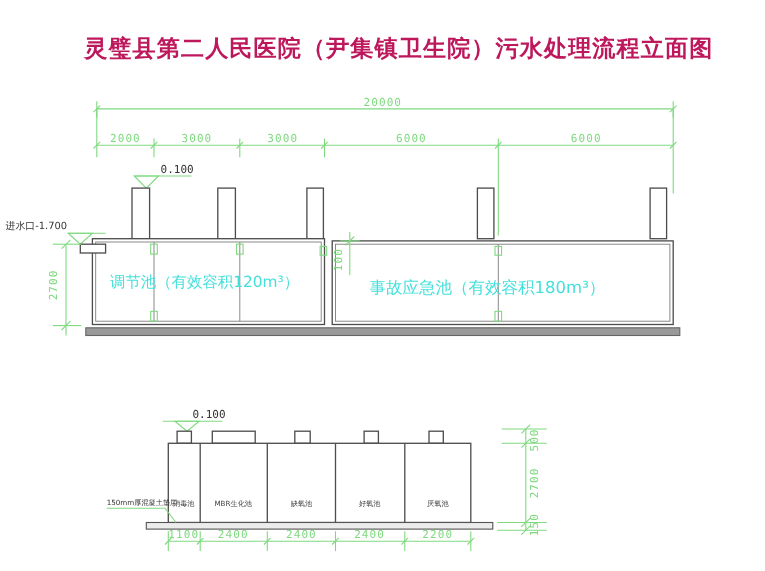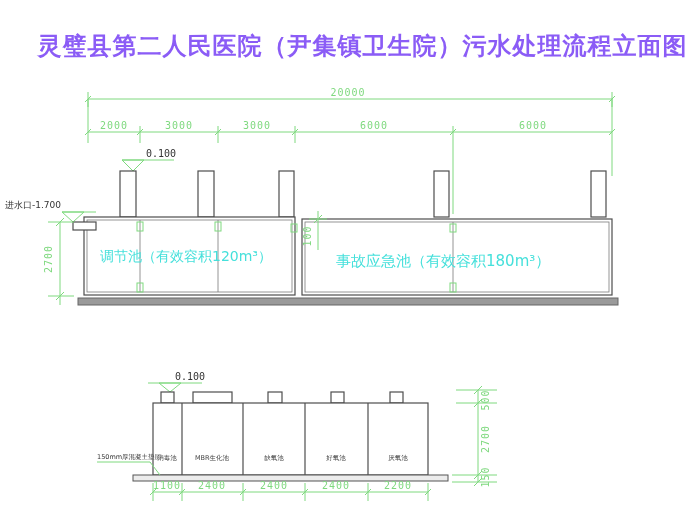--- a/index.html
+++ b/index.html
@@ -1,21 +1,21 @@
 <!DOCTYPE html>
 <html style="--color-dimension: #7fd97f; --color-tank_label: #45e0db; --color-line: #4d4d4d;"><head>
 <meta charset="utf-8">
 <style>
   html,body{margin:0;padding:0;background:#fff;}
   #page{position:relative;width:695px;height:519px;background:#ffffff;overflow:hidden;
         font-family:"Liberation Sans",sans-serif;}
   #title{position:absolute;top:30px;left:0;width:695px;text-align:center;
          padding-left:30px;box-sizing:border-box;
-         font-family:"Liberation Serif",serif;font-weight:700;font-size:24px;
-         color:#8b5cf6;letter-spacing:1px;}
+         font-family:"Liberation Serif",serif;font-weight:700;font-size:21px;
+         color:#be185d;letter-spacing:1px;}
   svg{position:absolute;top:0;left:0;}
   .dimline{stroke:var(--color-dimension);stroke-width:1;fill:none;}
   .dim-tri{stroke:var(--color-dimension);stroke-width:1;fill:none;}
   .dim-text{fill:var(--color-dimension);font-family:"DejaVu Sans Mono",monospace;
             font-size:10px;letter-spacing:1px;}
   .black-text{fill:#333;font-family:"DejaVu Sans Mono",monospace;font-size:10px;}
   .black-text-sm{fill:#333;font-family:"DejaVu Sans",sans-serif;font-size:9px;}
   .black-text-xs{fill:#333;font-family:"DejaVu Sans",sans-serif;font-size:6.5px;}
   .struct{stroke:var(--color-line);stroke-width:1.2;fill:#ffffff;}
   .struct-thin{stroke:#7a7a7a;stroke-width:0.8;fill:none;}

